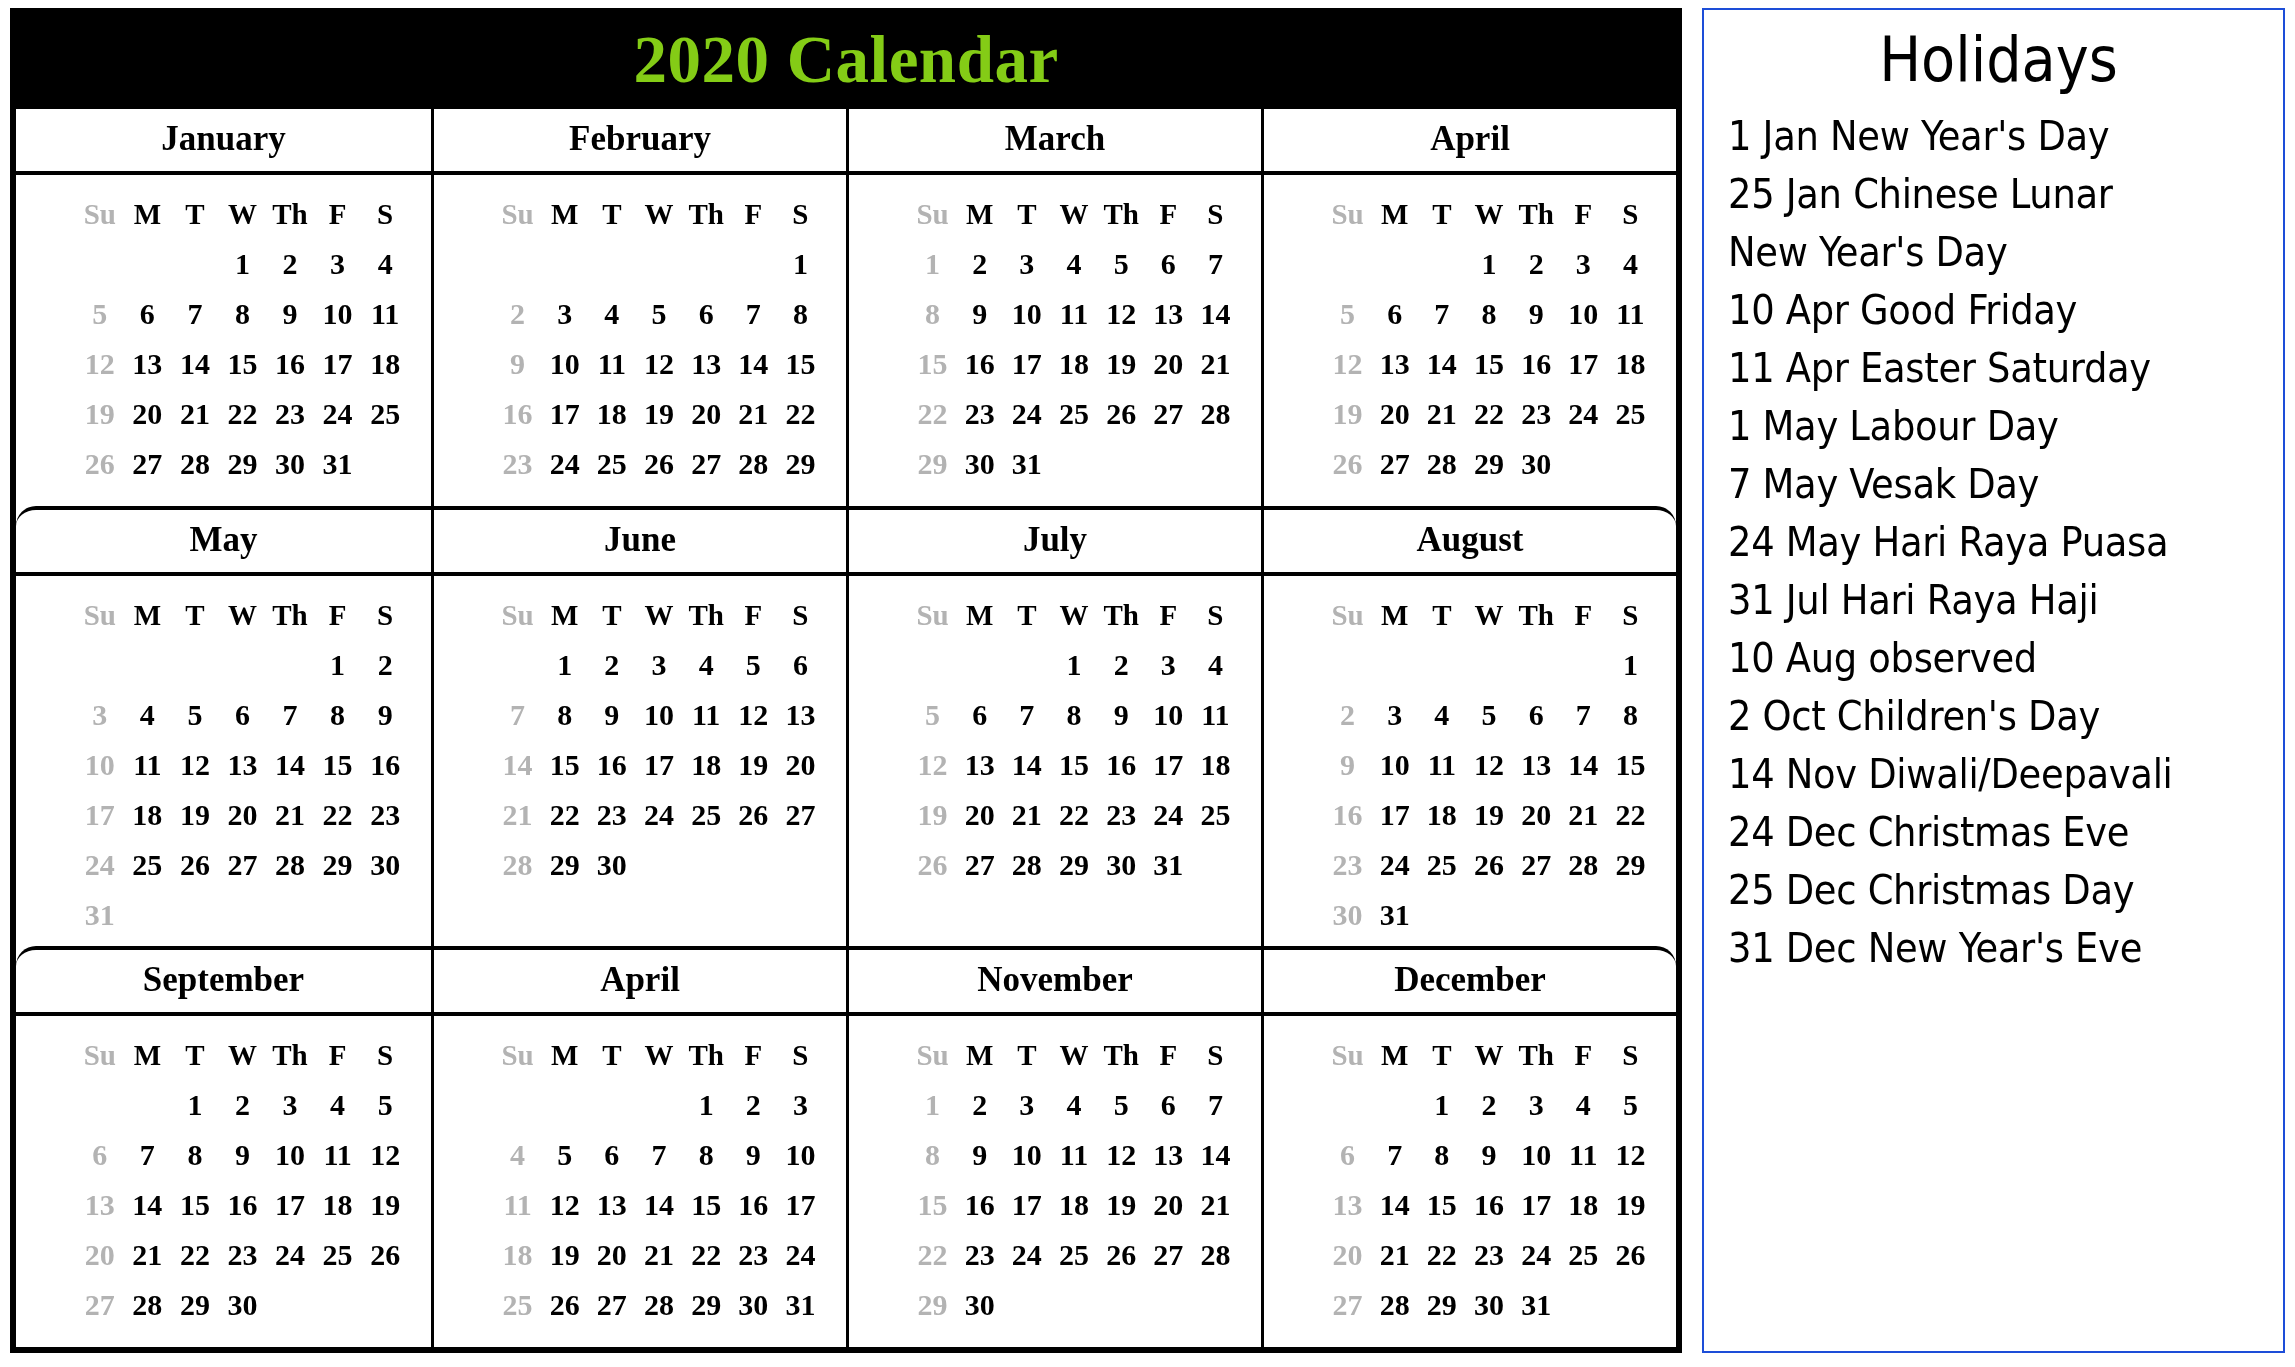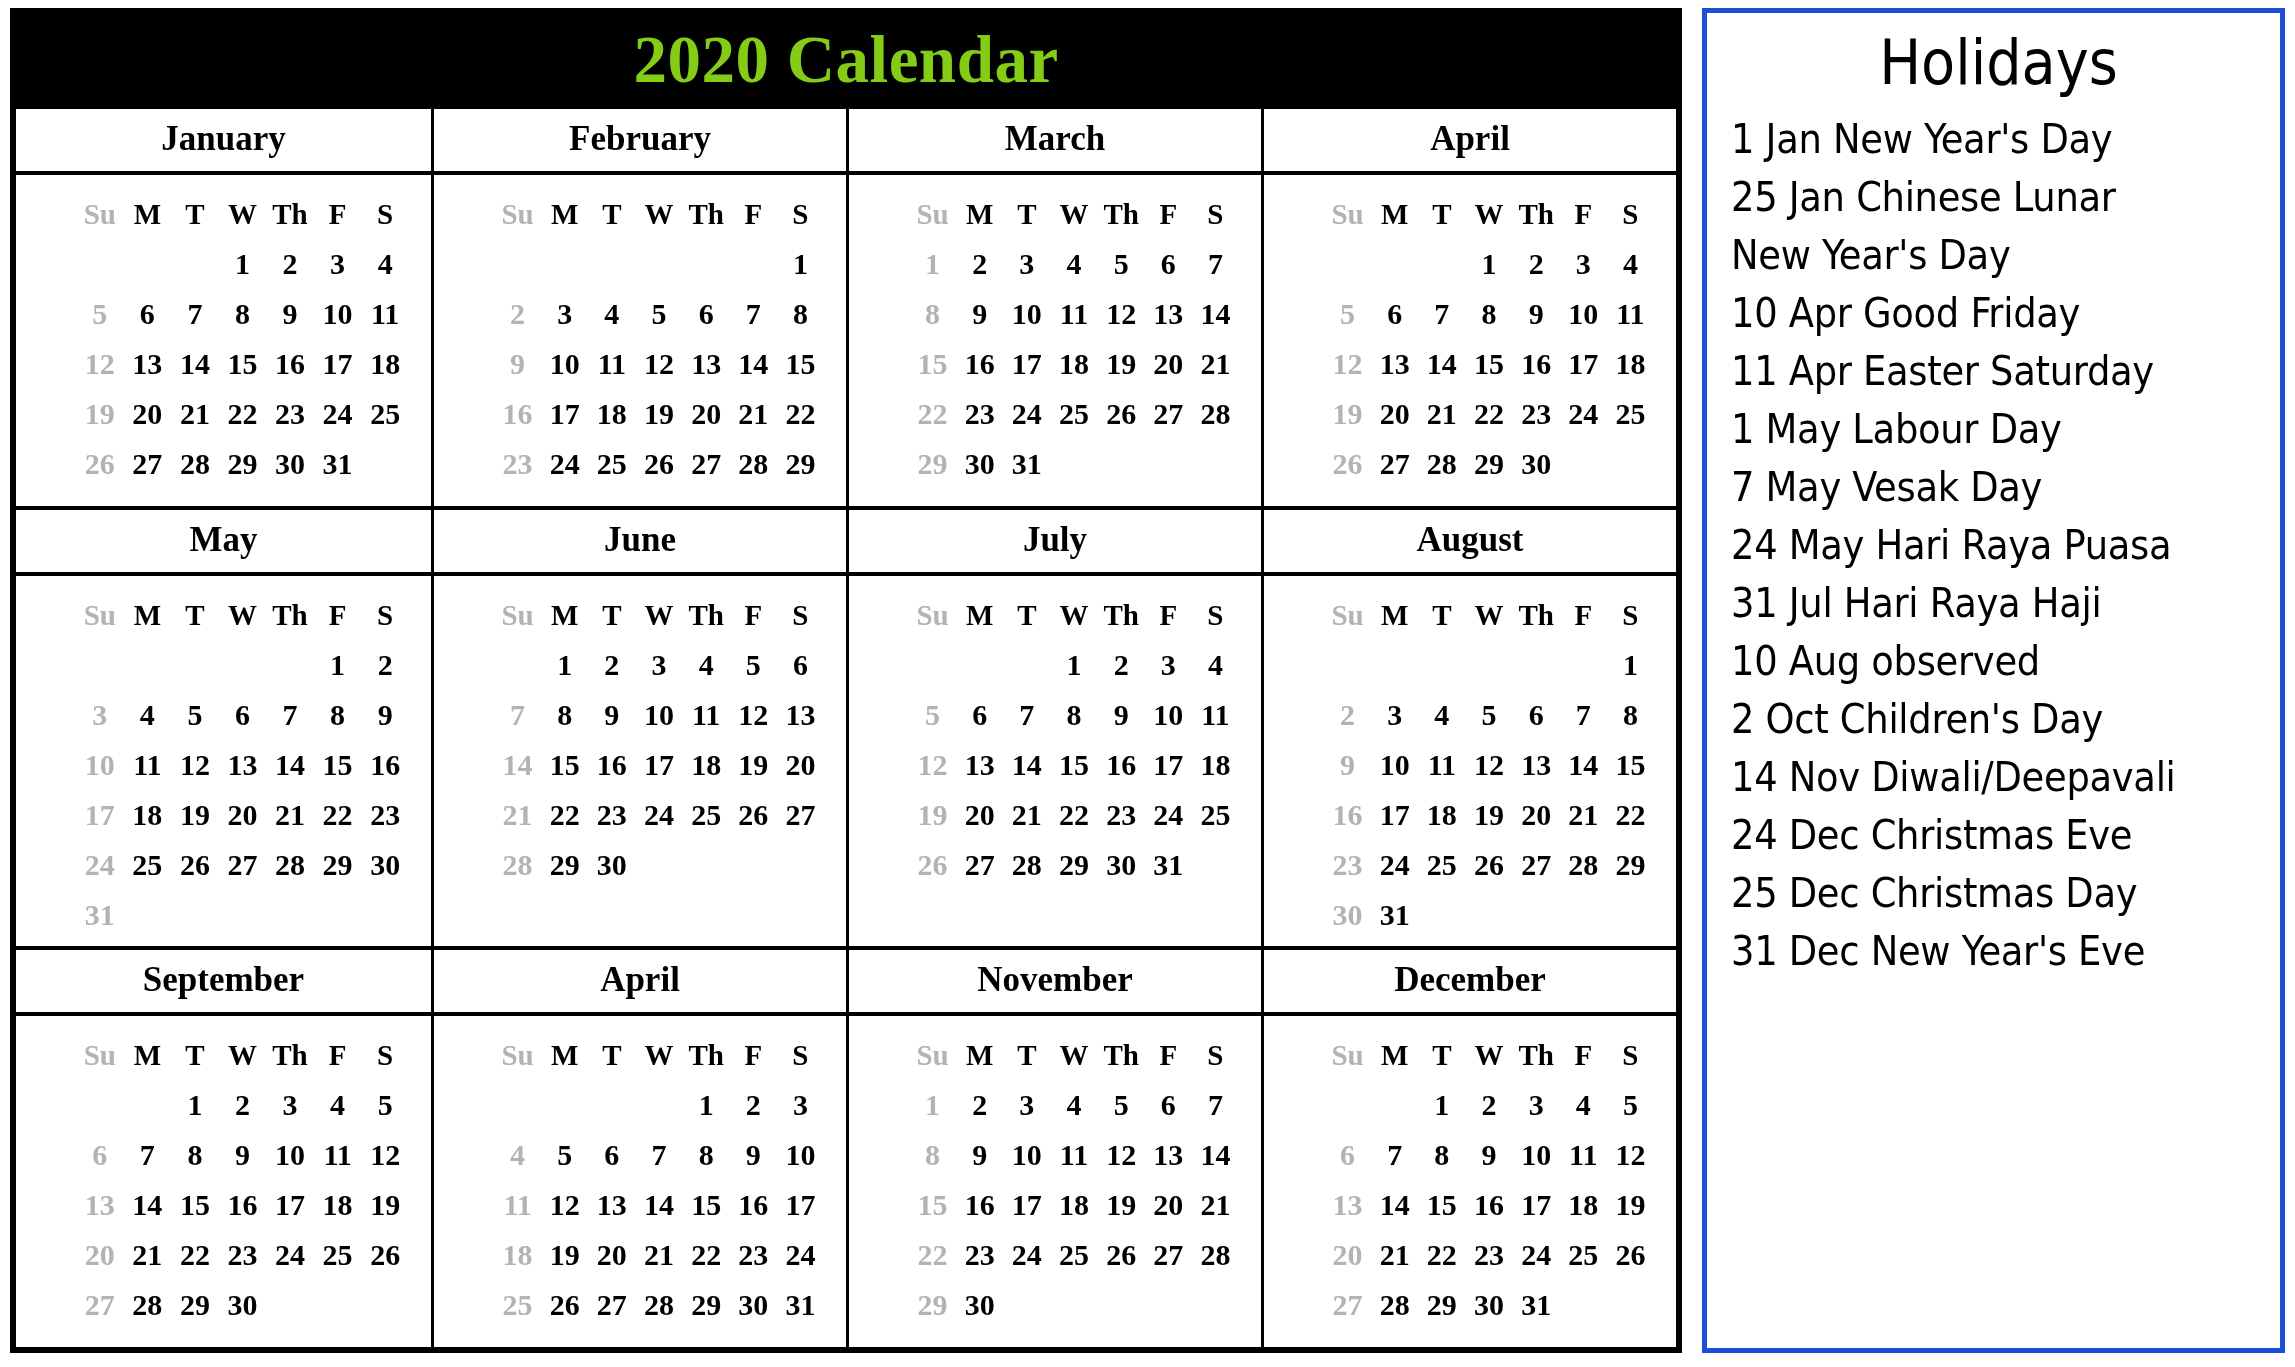--- a/index.html
+++ b/index.html
@@ -52,20 +52,21 @@
     display: flex;
     flex-direction: column;
     flex: 1 1 auto;
   }
 
   .quarter-row {
     display: flex;
     flex-direction: row;
     border-top: 4px solid #000000;
     flex: 1 1 0;
+    border-radius: 20px;
   }
   .quarter-row:first-child { border-top: none; }
 
   .month-cell {
     flex: 1 1 25%;
     box-sizing: border-box;
     border-left: 3px solid #000000;
     display: flex;
     flex-direction: column;
     min-width: 0;
@@ -108,21 +109,21 @@
   }
   table.month-grid th { font-size: 29px; }
   table.month-grid th.sun,
   table.month-grid td.sun { color: #b3b3b3; }
   table.month-grid td.empty { color: transparent; }
 
   
   .holidays-frame {
     flex: 1 1 auto;
     box-sizing: border-box;
-    border: 5px solid #1d4ed8;
+    border: 2px solid #1d4ed8;
     background: #ffffff;
     padding: 10px 14px 10px 24px;
     display: flex;
     flex-direction: column;
     font-family: "DejaVu Sans Condensed", "Liberation Sans Narrow", "Liberation Sans", sans-serif;
   }
   .holidays-title {
     text-align: center;
     font-size: 62px;
     font-weight: normal;

